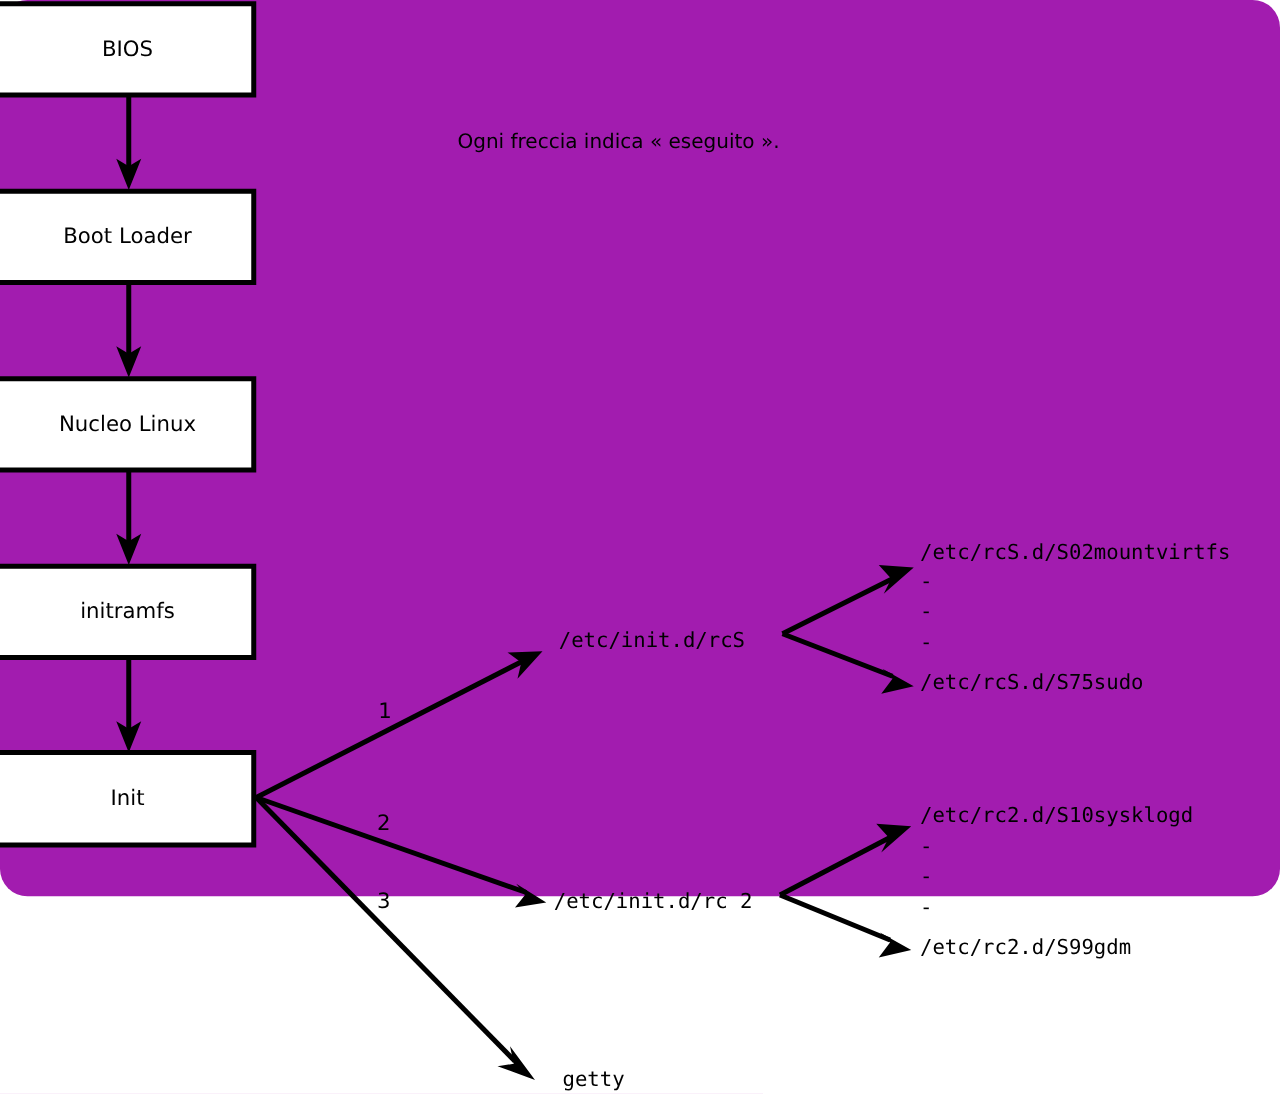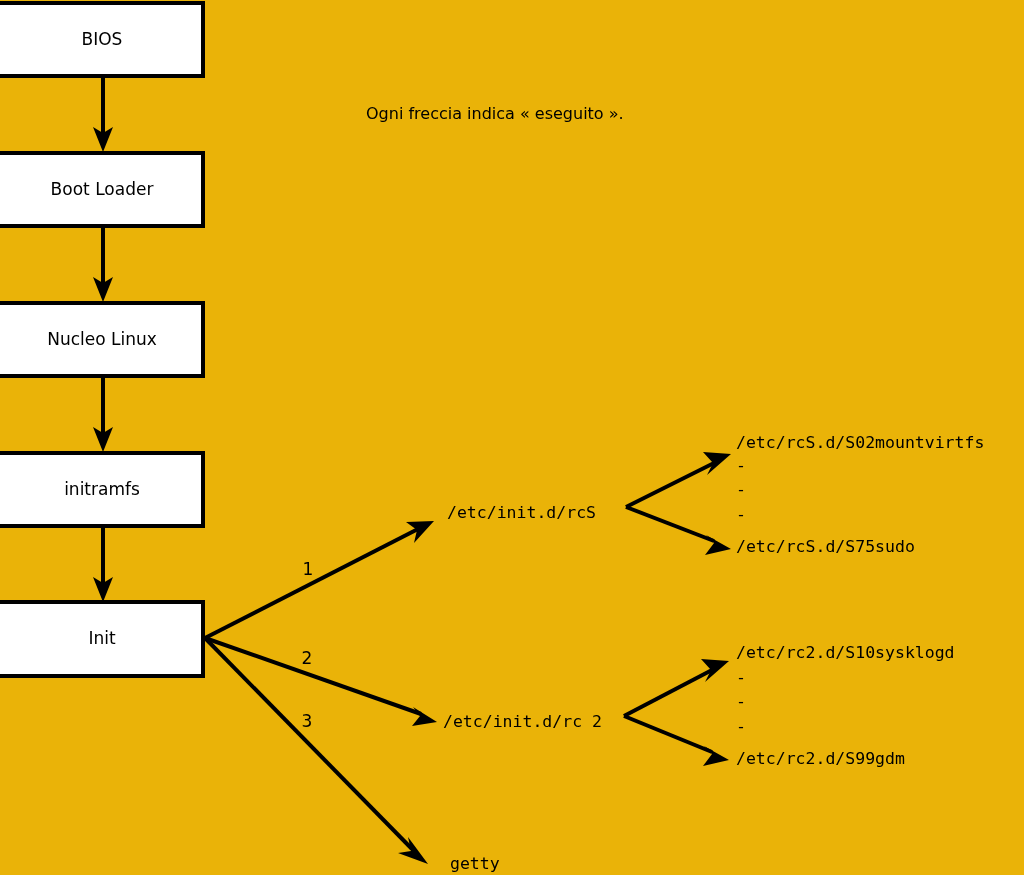--- a/index.html
+++ b/index.html
@@ -9,22 +9,23 @@
   }
   body {
     width: 1024px;
     height: 875px;
     overflow: hidden;
     font-family: "DejaVu Sans", sans-serif;
   }
   #diagram-root {
     position: relative;
     width: 1024px;
-    height: 875px;
-    background: #eab308;
+    height: 717px;
+    background: #a21caf;
+    border-radius: 22px;
   }
   svg#boot-diagram {
     display: block;
     width: 1024px;
     height: 875px;
   }
   .box-rect {
     fill: #ffffff;
     stroke: #000000;
     stroke-width: 4;

